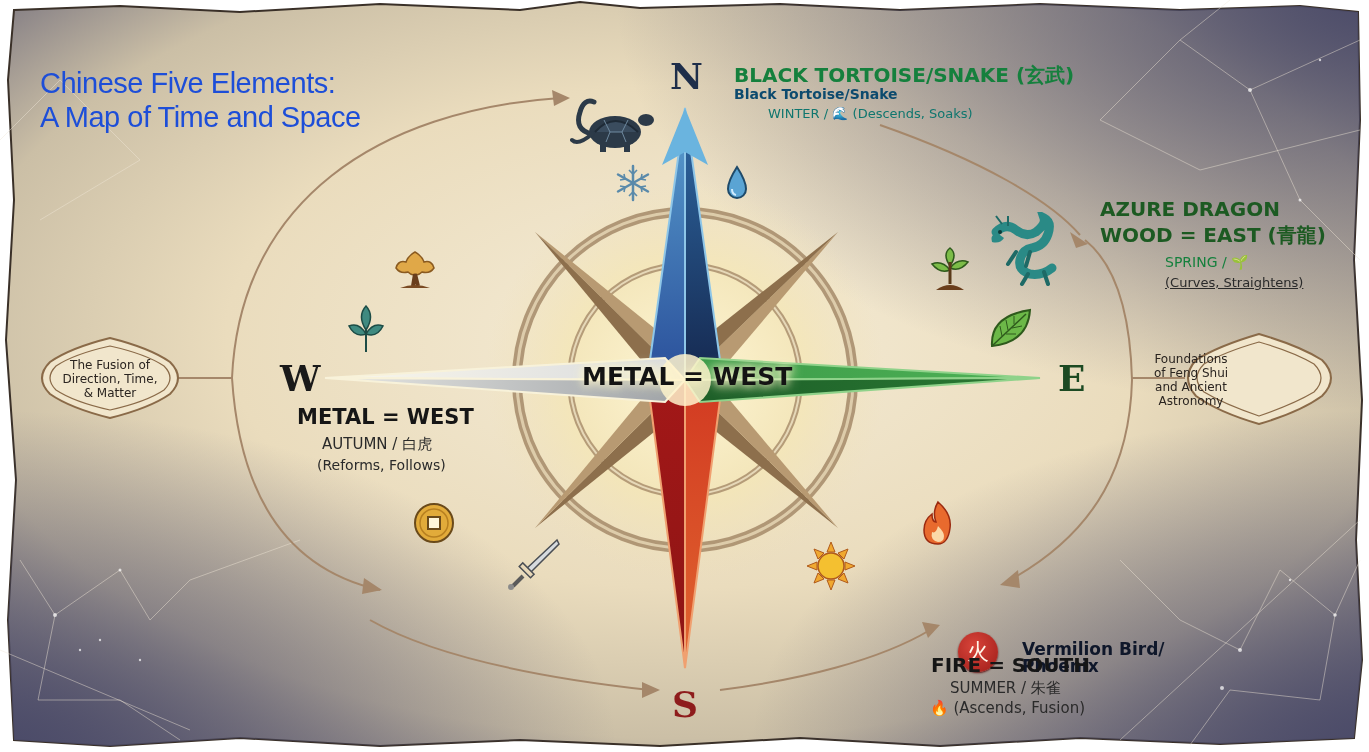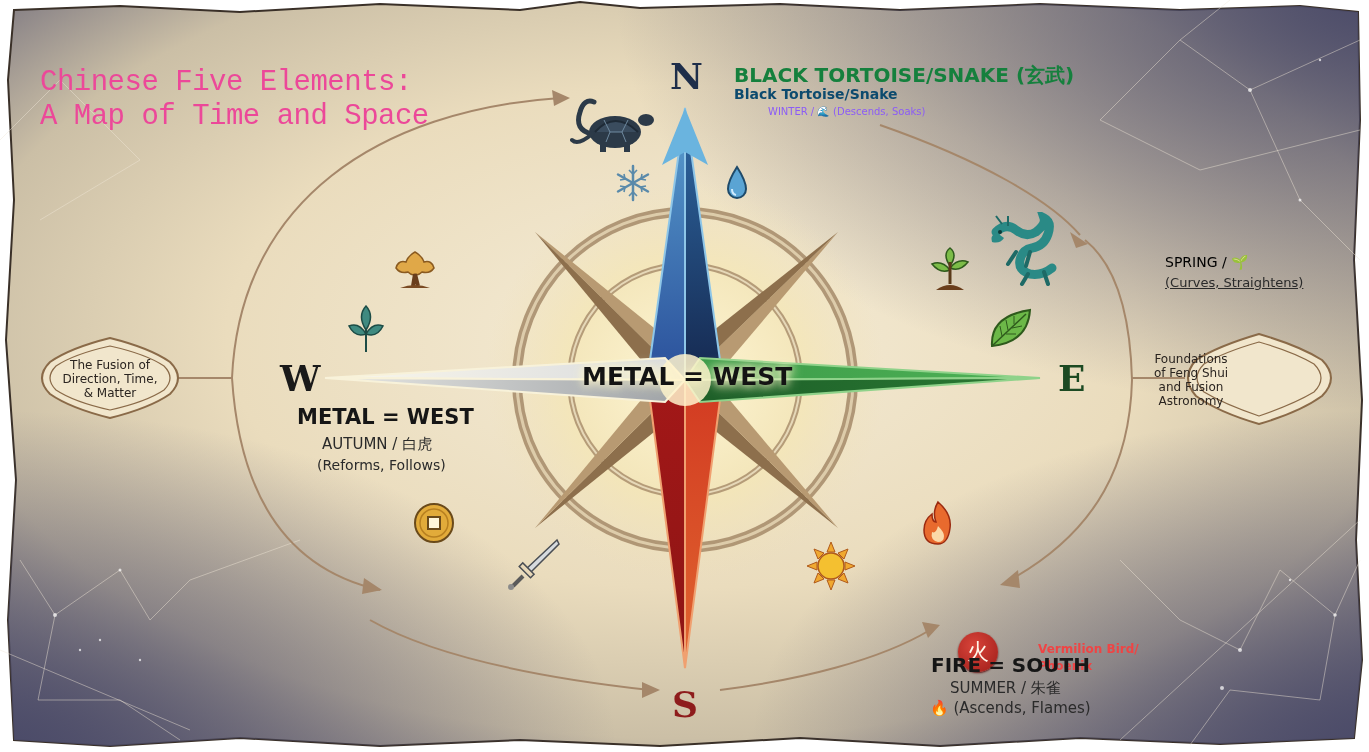--- a/index.html
+++ b/index.html
@@ -1,33 +1,33 @@
 <!DOCTYPE html>
 <html><head>
 <meta charset="utf-8">
 <style>
   html,body{margin:0;padding:0;background:#ffffff;}
   body{width:1369px;height:752px;position:relative;overflow:hidden;font-family:"Liberation Sans","DejaVu Sans",sans-serif;}
   #parchment{position:absolute;left:0;top:0;width:1369px;height:752px;}
   .abs{position:absolute;}
-  .title{left:40px;top:66px;font-family:Liberation Mono, monospace;font-size:29px;line-height:34px;color:#ec4899;letter-spacing:-0.5px;}
+  .title{left:40px;top:66px;font-family:Liberation Sans, sans-serif;font-size:29px;line-height:34px;color:#1d4ed8;letter-spacing:-0.5px;}
   .sans{font-family:"DejaVu Sans","Liberation Sans",sans-serif;}
   .bold{font-weight:bold;}
   .compass-letter{font-family:"DejaVu Serif","Liberation Serif",serif;font-weight:bold;font-size:36px;line-height:36px;}
   .hdr-north{left:734px;top:62px;font-size:20px;color:#15803d;}
   .sub-north{left:734px;top:86px;font-size:14px;color:#0c4a6e;font-weight:bold;}
-  .sub2-north{left:768px;top:106px;font-size:10px;color:#8b5cf6;}
+  .sub2-north{left:768px;top:106px;font-size:13px;color:#0f766e;}
   .hdr-east{left:1100px;top:196px;font-size:20px;line-height:26px;color:#1c5a22;}
-  .sub-east{left:1165px;top:254px;font-size:14px;color:#000000;}
+  .sub-east{left:1165px;top:254px;font-size:14px;color:#15803d;}
   .sub2-east{left:1165px;top:275px;font-size:13px;color:#2a2a2a;text-decoration:underline;}
   .hdr-west{left:297px;top:405px;font-size:21px;color:#161616;}
   .sub-west{left:322px;top:435px;font-size:15px;color:#2a2a2a;}
   .sub2-west{left:317px;top:457px;font-size:14px;color:#2a2a2a;}
   .center-label{left:582px;top:362px;font-size:25px;color:#141414;font-weight:bold;text-shadow:0 0 8px #fff8d0,0 0 14px #fff3c0;}
-  .bird-label{left:1022px;top:641px;font-size:12px;line-height:17px;color:#ef4444;font-weight:bold;margin-left:16px;}
+  .bird-label{left:1022px;top:641px;font-size:17px;line-height:17px;color:#0f172a;font-weight:bold;}
   .hdr-south{left:931px;top:653px;font-size:20px;color:#161616;}
   .sub-south{left:950px;top:679px;font-size:15px;color:#2a2a2a;}
   .sub2-south{left:950px;top:699px;font-size:15px;color:#2a2a2a;}
   .cartouche-text{font-size:12px;line-height:14px;color:#2a2420;text-align:center;}
   .icon{position:absolute;}
 </style>
 </head>
 <body>
 
 <svg id="parchment" viewBox="0 0 1369 752" xmlns="http://www.w3.org/2000/svg">
@@ -200,48 +200,50 @@
 <div class="abs compass-letter" style="left:1058px;top:360px;color:#1c4a22;">E</div>
 <div class="abs compass-letter" style="left:280px;top:360px;color:#1a1a1a;">W</div>
 
 <div class="abs sans center-label">METAL = WEST</div>
 
 <div class="abs sans bold hdr-north">BLACK TORTOISE/SNAKE (玄武)</div>
 <div class="abs sans sub-north">Black Tortoise/Snake</div>
 <div class="abs sans sub2-north">WINTER / 🌊 (Descends, Soaks)</div>
 
 <div class="abs sans bold hdr-east">
+  <div>AZURE DRAGON</div>
+  <div>WOOD = EAST (青龍)</div>
 </div>
 <div class="abs sans sub-east">SPRING / 🌱</div>
 <div class="abs sans sub2-east">(Curves, Straightens)</div>
 
 <div class="abs sans bold hdr-west">METAL = WEST</div>
 <div class="abs sans sub-west">AUTUMN / 白虎</div>
 <div class="abs sans sub2-west">(Reforms, Follows)</div>
 
 <div class="abs" style="left:958px;top:632px;width:40px;height:40px;border-radius:50%;background:radial-gradient(circle at 40% 35%,#d8443a,#9e1c18);box-shadow:0 1px 2px #5a1010;">
   <div style="color:#fff6ea;font-size:22px;line-height:40px;text-align:center;font-family:'DejaVu Sans',sans-serif;">火</div>
 </div>
 <div class="abs sans bird-label">
   <div>Vermilion Bird/</div>
   <div>Phoenix</div>
 </div>
 <div class="abs sans bold hdr-south">FIRE = SOUTH</div>
 <div class="abs sans sub-south">SUMMER / 朱雀</div>
-<div class="abs sans sub2-south" style="left:930px;">🔥 (Ascends, Flames)</div>
+<div class="abs sans sub2-south" style="left:930px;">🔥 (Ascends, Fusion)</div>
 
 <div class="abs sans cartouche-text" style="left:50px;top:358px;width:120px;">
   <div>The Fusion of</div>
   <div>Direction, Time,</div>
   <div>&amp; Matter</div>
 </div>
 <div class="abs sans cartouche-text" style="left:1131px;top:352px;width:120px;">
   <div>Foundations</div>
   <div>of Feng Shui</div>
-  <div>and Fusion</div>
+  <div>and Ancient</div>
   <div>Astronomy</div>
 </div>
 
 <svg class="icon" style="left:570px;top:90px;" width="90" height="70" viewBox="0 0 90 70">
   <ellipse cx="45" cy="42" rx="26" ry="16" fill="#2c3a48"></ellipse>
   <path d="M25,42 Q45,20 68,42" fill="#3a4c5e" stroke="#1e2a36" stroke-width="2"></path>
   <g stroke="#6f8aa0" stroke-width="1" fill="none">
       <path d="M34,30 L40,42 L52,42 L58,30"></path>
       <path d="M40,42 L36,52"></path>
       <path d="M52,42 L56,52"></path>

